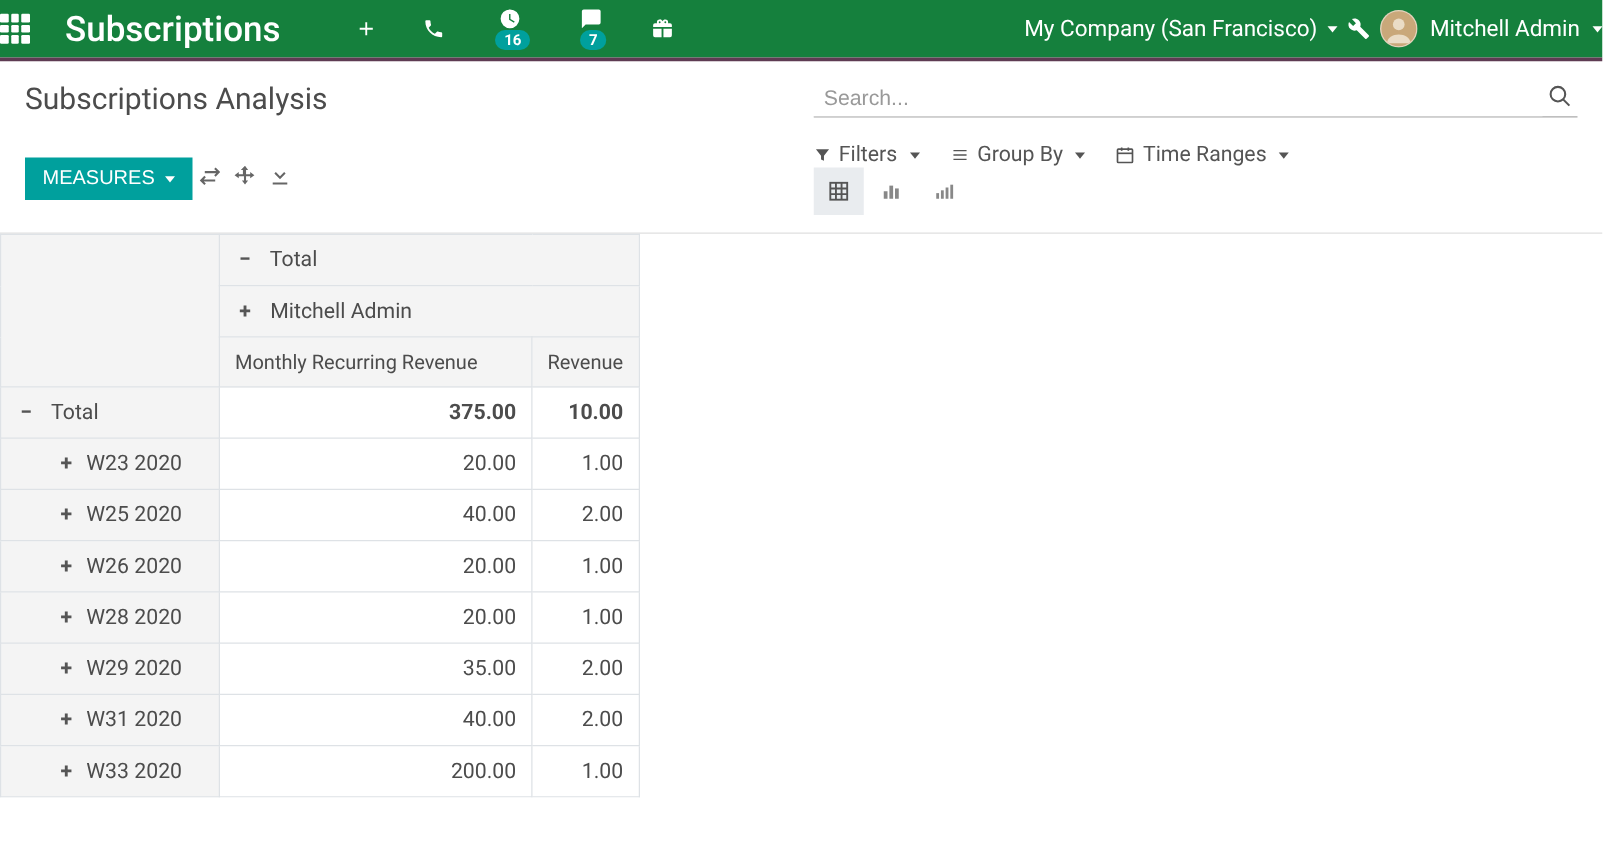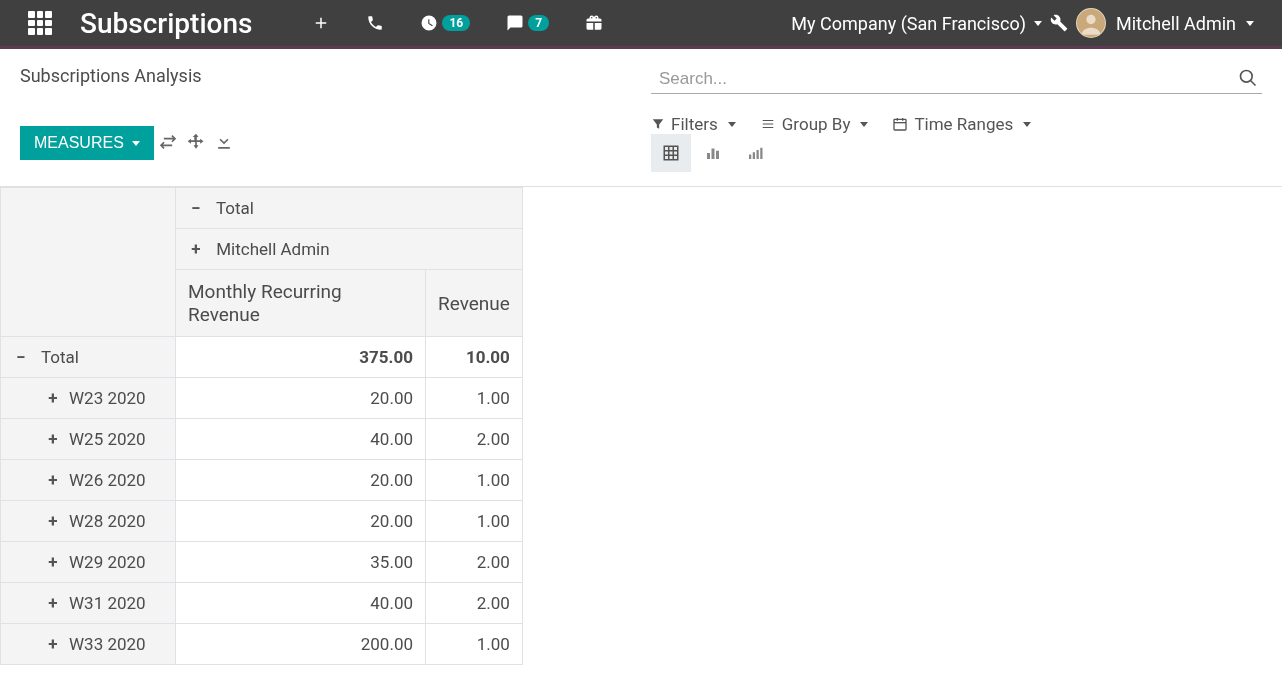--- a/index.html
+++ b/index.html
@@ -1,36 +1,36 @@
 <!DOCTYPE html>
 <html><head>
 <meta charset="utf-8">
 <style>
   * { box-sizing: border-box; margin: 0; padding: 0; }
   body { font-family: -apple-system, BlinkMacSystemFont, "Segoe UI", Roboto, "Helvetica Neue", Arial, sans-serif; font-size: 14px; color: #4c4c4c; background: #fff; width: 1282px; }
   
   
-  .navbar { background: #404040; height: 46px; display: flex; align-items: center; padding: 0 28px; color: #fff; }
+  .navbar { background: #15803d; height: 46px; display: flex; align-items: center; padding: 0 0; color: #fff; }
   .nav-apps { width: 24px; height: 24px; display: grid; grid-template-columns: repeat(3,1fr); grid-template-rows: repeat(3,1fr); gap: 2px; margin-right: 28px; cursor: pointer; }
   .nav-apps span { background: #fff; border-radius: 1px; }
   .nav-brand { font-size: 28px; font-weight: 500; color: #fff; margin-right: 60px; }
   .nav-icons { display: flex; align-items: center; gap: 36px; }
-  .nav-icon { color: #fff; cursor: pointer; position: relative; display: flex; align-items: center; }
+  .nav-icon { color: #fff; cursor: pointer; position: relative; display: flex; align-items: center; flex-direction: column; }
   .nav-icon svg { fill: #fff; }
   .badge-pill { background: #00a09d; color: #fff; font-size: 12px; font-weight: 700; padding: 1px 7px; border-radius: 10px; margin-left: 4px; }
   .nav-right { margin-left: auto; display: flex; align-items: center; gap: 8px; }
   .nav-company { color: #fff; font-size: 18px; display: flex; align-items: center; gap: 8px; cursor: pointer; }
   .nav-user { display: flex; align-items: center; gap: 10px; color: #fff; font-size: 18px; cursor: pointer; }
   .avatar { width: 30px; height: 30px; border-radius: 50%; background: #d8c0a0; border: 1px solid rgba(255,255,255,0.3); display: flex; align-items: center; justify-content: center; overflow: hidden; }
   .caret-down { width: 0; height: 0; border-left: 4px solid transparent; border-right: 4px solid transparent; border-top: 5px solid #fff; }
   .nav-divider { height: 3px; background: #5e3b52; }
   
   
   .control-panel { padding: 16px 20px 14px 20px; border-bottom: 1px solid #e0e0e0; display: grid; grid-template-columns: 1fr 1fr; gap: 20px 20px; }
-  .cp-title { font-size: 18px; color: #4c4c4c; }
+  .cp-title { font-size: 24px; color: #4c4c4c; }
   .cp-search { display: flex; align-items: center; border-bottom: 1px solid #aaa; }
   .search-facet { background: #f0eeee; border: 1px solid #ccc; display: flex; align-items: center; font-size: 16px; }
   .facet-icon { background: #875a7b; color: #fff; padding: 3px 7px; display: flex; align-items: center; }
   .facet-label { padding: 3px 8px; color: #4c4c4c; }
   .facet-remove { padding: 3px 8px 3px 2px; color: #555; cursor: pointer; font-weight: bold; }
   .search-input { flex: 1; border: none; outline: none; font-size: 17px; padding: 4px 8px; color: #666; }
   .search-input::placeholder { color: #999; }
   .search-icon { color: #666; cursor: pointer; padding: 0 4px; }
   
   .cp-left { display: flex; align-items: center; }
@@ -47,21 +47,21 @@
   .view-btn.active { background: #e9ecef; }
   
   
   .pivot-wrap { padding: 0; }
   table.pivot { border-collapse: collapse; }
   table.pivot th, table.pivot td { border: 1px solid #dee2e6; }
   table.pivot th { background: #f4f4f4; font-weight: 400; color: #4c4c4c; text-align: left; }
   .col-stub { width: 175px; }
   .col-head { padding: 10px 12px; font-size: 17px; white-space: nowrap; }
   .col-head .toggle { display: inline-flex; width: 16px; justify-content: center; margin-right: 8px; font-weight: bold; color: #555; cursor: pointer; }
-  .measure-head { padding: 10px 12px; font-size: 19px; text-align: right; color: #888; }
+  .measure-head { padding: 10px 12px; font-size: 16px; text-align: right; color: #888; }
   .row-head { padding: 10px 12px; font-size: 17px; background: #f4f4f4; white-space: nowrap; }
   .row-head.total { font-weight: 400; }
   .row-head .toggle { display: inline-flex; width: 16px; justify-content: center; margin-right: 8px; font-weight: bold; color: #555; cursor: pointer; }
   .row-head.child { padding-left: 44px; }
   td.cell { padding: 10px 12px; text-align: right; font-size: 17px; }
   tr.total-row td.cell { font-weight: 700; }
   .col-mrr { width: 250px; }
   .col-qty { width: 85px; }
   
   .icon-svg { width: 18px; height: 18px; }

